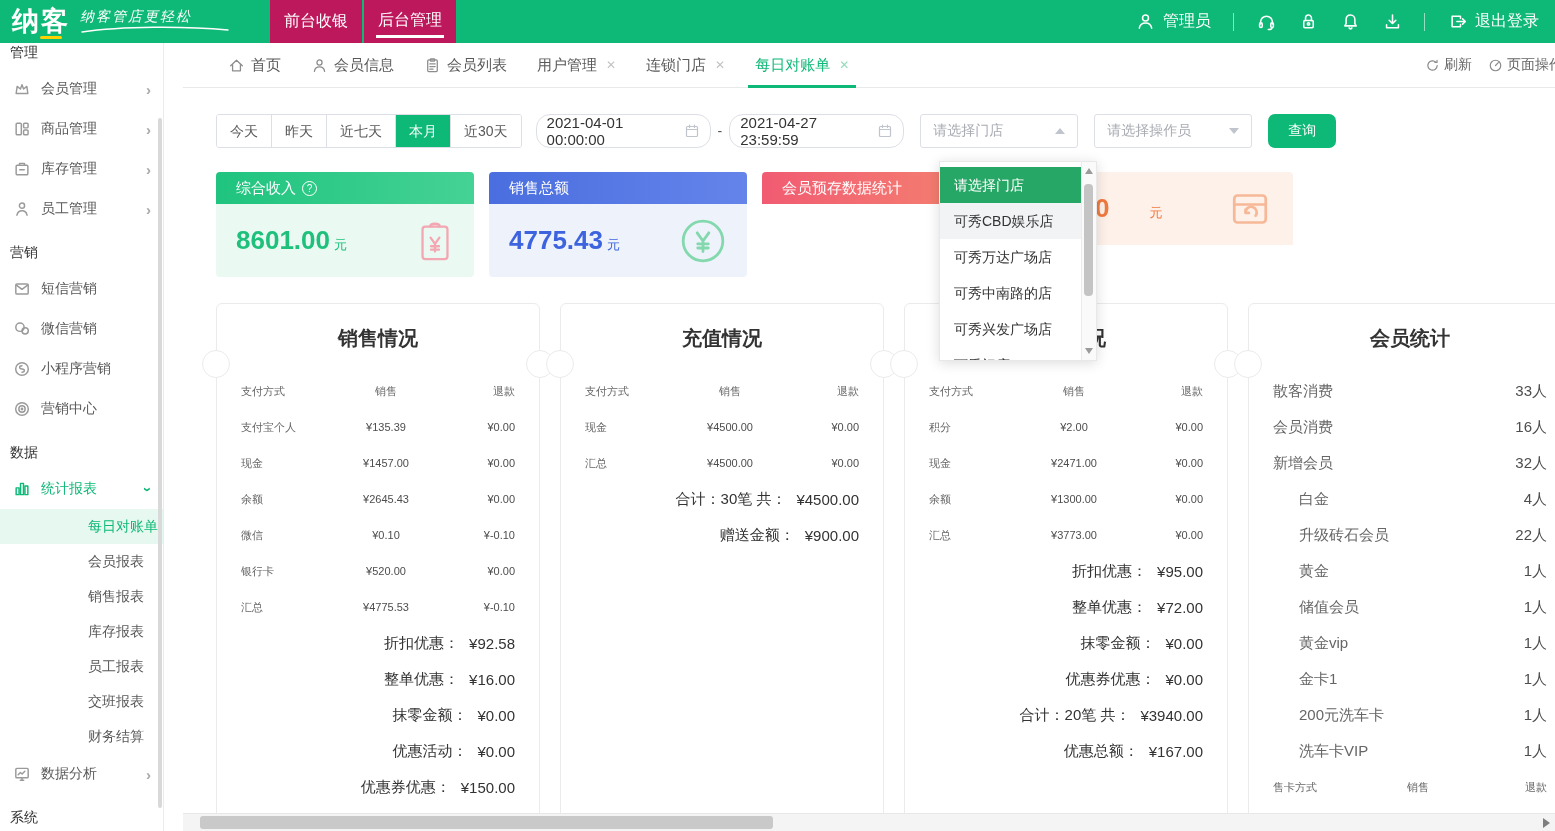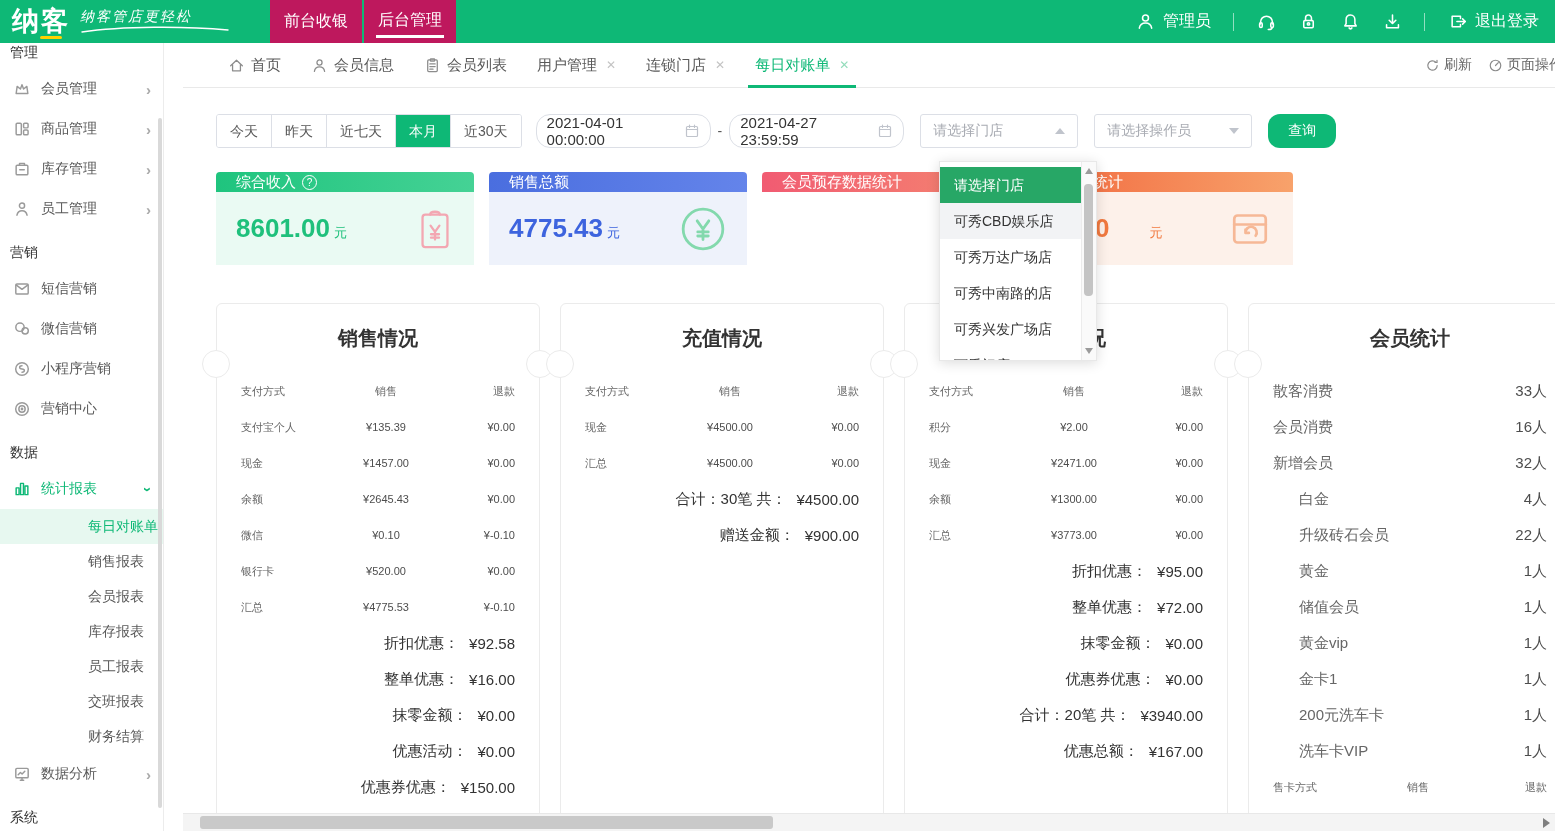--- a/index.html
+++ b/index.html
@@ -63,26 +63,26 @@
 .seg-btn:last-child{border-right:none}
 .seg-btn.active{background:#0eb876;color:#fff}
 .date-input{display:flex;align-items:center;justify-content:space-between;border:1px solid #dcdfe6;border-radius:14px;height:34px;padding:0 10px;margin-left:14px;font-size:15px;color:#333;width:175px;cursor:pointer}
 .cal-icon{width:16px;height:16px;display:flex;color:#c0c4cc}
 .cal-icon svg{width:16px;height:16px;stroke:currentColor;fill:none;stroke-width:1.2;stroke-linecap:round}
 .dash{margin:0 7px;color:#595959;font-size:14px}
 .select{display:flex;align-items:center;justify-content:space-between;border:1px solid #dcdfe6;border-radius:3px;height:34px;width:158px;padding:0 12px;margin-left:16px;font-size:14px;color:#a8abb2;cursor:pointer}
 .select:nth-of-type(2){margin-left:14px}
 .caret-up{width:0;height:0;border-left:5px solid transparent;border-right:5px solid transparent;border-bottom:6px solid #c0c4cc}
 .caret-down{width:0;height:0;border-left:5px solid transparent;border-right:5px solid transparent;border-top:6px solid #c0c4cc}
-.btn-search{margin-left:16px;background:#0eb876;color:#fff;border:none;border-radius:12px;height:34px;padding:0 20px;font-size:14px;cursor:pointer;font-family:inherit}
+.btn-search{margin-left:16px;background:#0eb876;color:#fff;border:none;border-radius:7px;height:34px;padding:0 20px;font-size:14px;cursor:pointer;font-family:inherit}
 
 
 .cards{position:absolute;left:33px;top:84px;display:flex;gap:15px}
 .card{width:258px;height:105px;border-radius:4px;overflow:hidden;position:relative}
-.card-head{height:20px;color:#fff;font-size:15px;padding-left:20px;display:flex;align-items:center;gap:6px}
+.card-head{height:32px;color:#fff;font-size:15px;padding-left:20px;display:flex;align-items:center;gap:6px}
 .help-badge{width:15px;height:15px;border:1px solid #fff;border-radius:50%;font-size:10px;display:flex;align-items:center;justify-content:center}
 .card-body{height:73px;display:flex;align-items:center;justify-content:space-between;padding:0 16px 0 20px}
 .card-value{font-size:26px;font-weight:bold;white-space:nowrap}
 .card-unit{font-size:13px;font-weight:normal;margin-left:4px}
 .card-ico{display:flex}
 .card-ico svg{fill:none;stroke-width:2.4;stroke-linecap:round;stroke-linejoin:round}
 .c1 .card-head{background:linear-gradient(90deg,#1fc47e,#45d295)} .c1 .card-body{background:#eafaf3} .c1 .card-value{color:#1fc07c}
 .c2 .card-head{background:linear-gradient(90deg,#4a6edf,#6484ea)} .c2 .card-body{background:#eef2fb} .c2 .card-value{color:#3d64de}
 .c3 .card-head{background:linear-gradient(90deg,#f15b72,#f58a70)} .c3 .card-body{background:#fdeef0} .c3 .card-value{color:#f15b72}
 .c4 .card-head{background:linear-gradient(90deg,#f1693f,#f8a26b);padding-left:58px} .c4 .card-body{background:#fdf1ea} .c4 .card-value{color:#f1793f;margin-left:40px}
@@ -284,22 +284,22 @@
             <svg viewBox="0 0 16 16">
               <rect x="2.8" y="7" width="2.6" height="6"></rect>
               <rect x="6.7" y="3" width="2.6" height="10"></rect>
               <rect x="10.6" y="5.4" width="2.6" height="7.6"></rect>
             </svg>
           </span>
         <span>统计报表</span>
           <span class="chev chev-down"></span>
       </div>
       <div class="side-sub-item active">每日对账单</div>
+      <div class="side-sub-item">会员报表</div>
       <div class="side-sub-item">销售报表</div>
-      <div class="side-sub-item">会员报表</div>
       <div class="side-sub-item">库存报表</div>
       <div class="side-sub-item">员工报表</div>
       <div class="side-sub-item">交班报表</div>
       <div class="side-sub-item">财务结算</div>
       <div class="side-item">
         <span class="s-icon">
             <svg viewBox="0 0 16 16">
               <rect x="2.5" y="3" width="11" height="8.4" rx="1"></rect>
               <path d="M6.5 13.6h3M8 11.6v2"></path>
               <path d="M4.6 8.6l2-2 1.5 1.4 2.4-2.4"></path>
@@ -442,23 +442,20 @@
               </svg>
             </span>
         </div>
       </div>
       <div class="card c3">
         <div class="card-head">
             <span>会员预存数据统计</span>
           </div>
       </div>
       <div class="card c4">
-        <div class="card-head">
-            <span>统计</span>
-          </div>
         <div class="card-body">
           <div><span class="card-value">0</span><span class="card-unit card-value">元</span></div>
           <span class="card-ico">
               <svg width="54" height="54" viewBox="0 0 48 48" stroke="#f6b896">
                 <rect x="10" y="12" width="28" height="24" rx="3"></rect>
                 <path d="M10 20h28"></path>
                 <path d="M29 30a5 5 0 1 0-9-2.5M20 24.5v3h3"></path>
               </svg>
             </span>
         </div>

